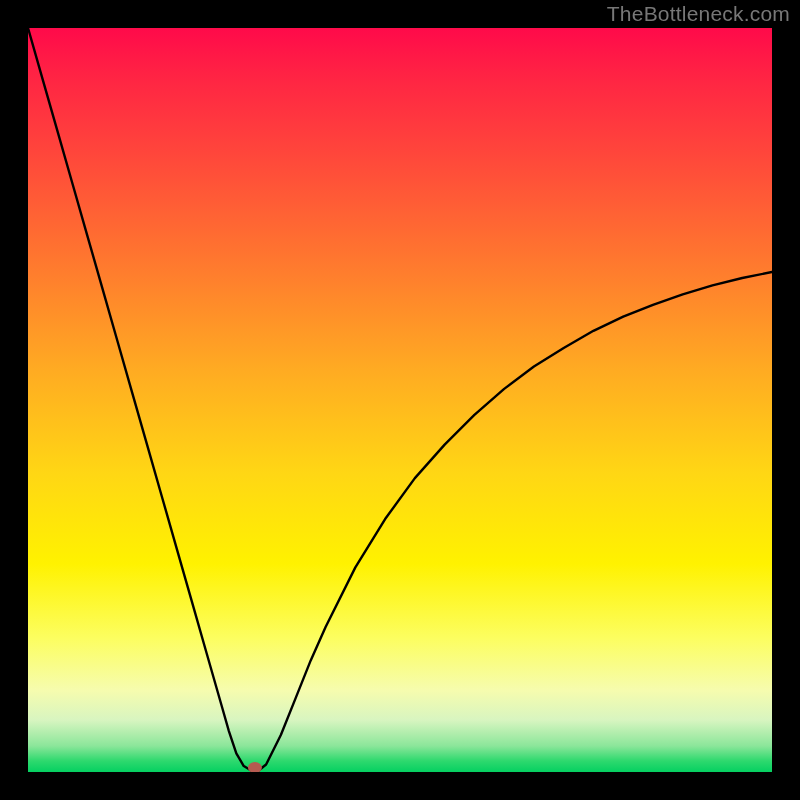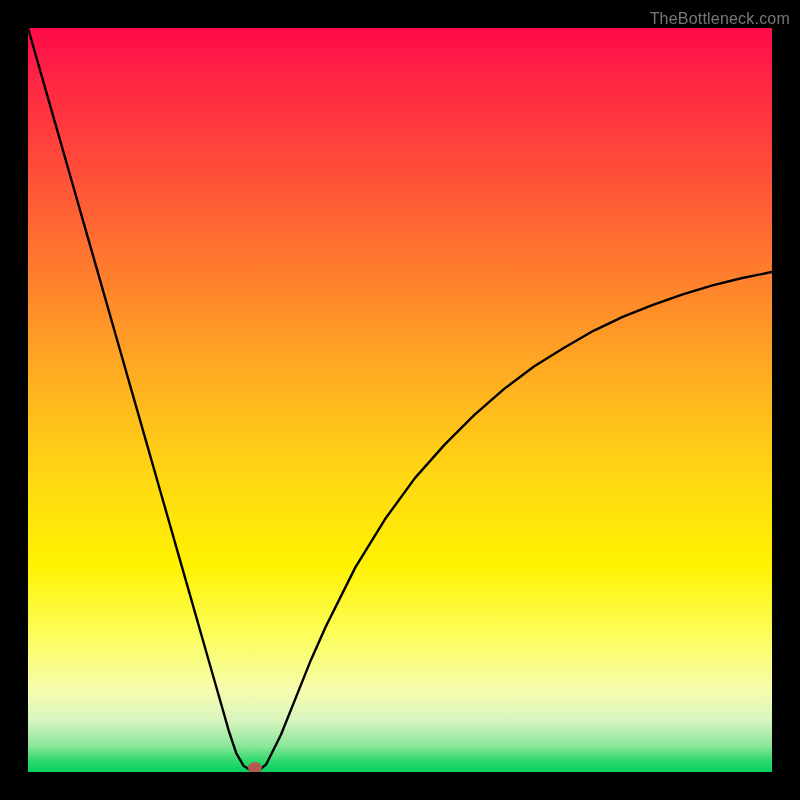--- a/index.html
+++ b/index.html
@@ -44,24 +44,24 @@
       #2ed96e 98.5%,
       #05d061 100%
     );
   }
   .curve {
     position: absolute;
     inset: 0;
   }
   .watermark {
     position: absolute;
-    top: 10px;
+    top: 2px;
     right: 10px;
     color: #777;
-    font-size: 16px;
+    font-size: 21px;
     letter-spacing: 0.2px;
     font-weight: 400;
     user-select: none;
   }
 </style>
 </head>
 <body>
 
 <div class="frame">
   <div class="watermark">TheBottleneck.com</div>

